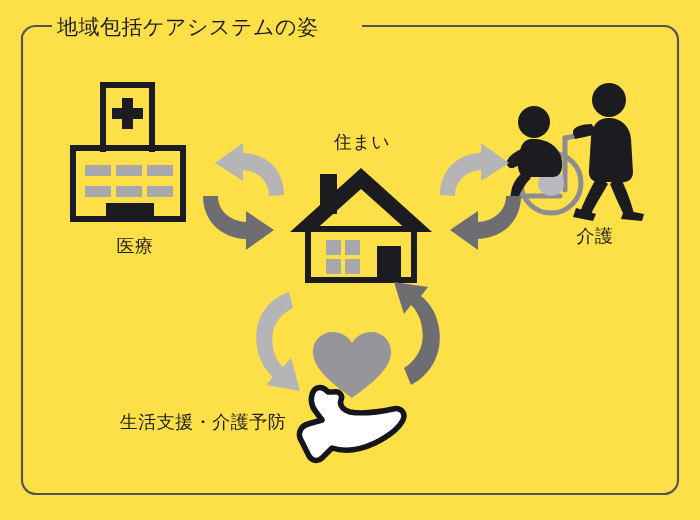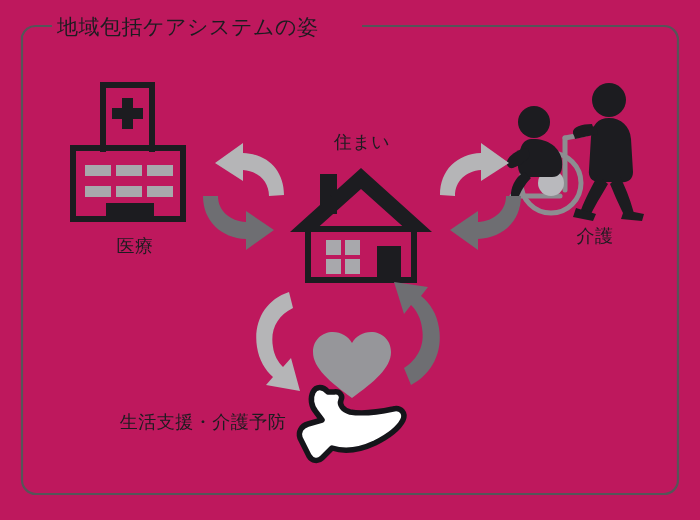--- a/index.html
+++ b/index.html
@@ -8,21 +8,21 @@
     padding: 0;
     background: #ffffff;
   }
   body {
     font-family: "DejaVu Sans", "Liberation Sans", sans-serif;
   }
   #diagram-root {
     position: relative;
     width: 700px;
     height: 520px;
-    background: #be185d;
+    background: #fde047;
     overflow: hidden;
   }
   #diagram-svg {
     position: absolute;
     left: 0;
     top: 0;
     width: 700px;
     height: 520px;
     display: block;
   }

